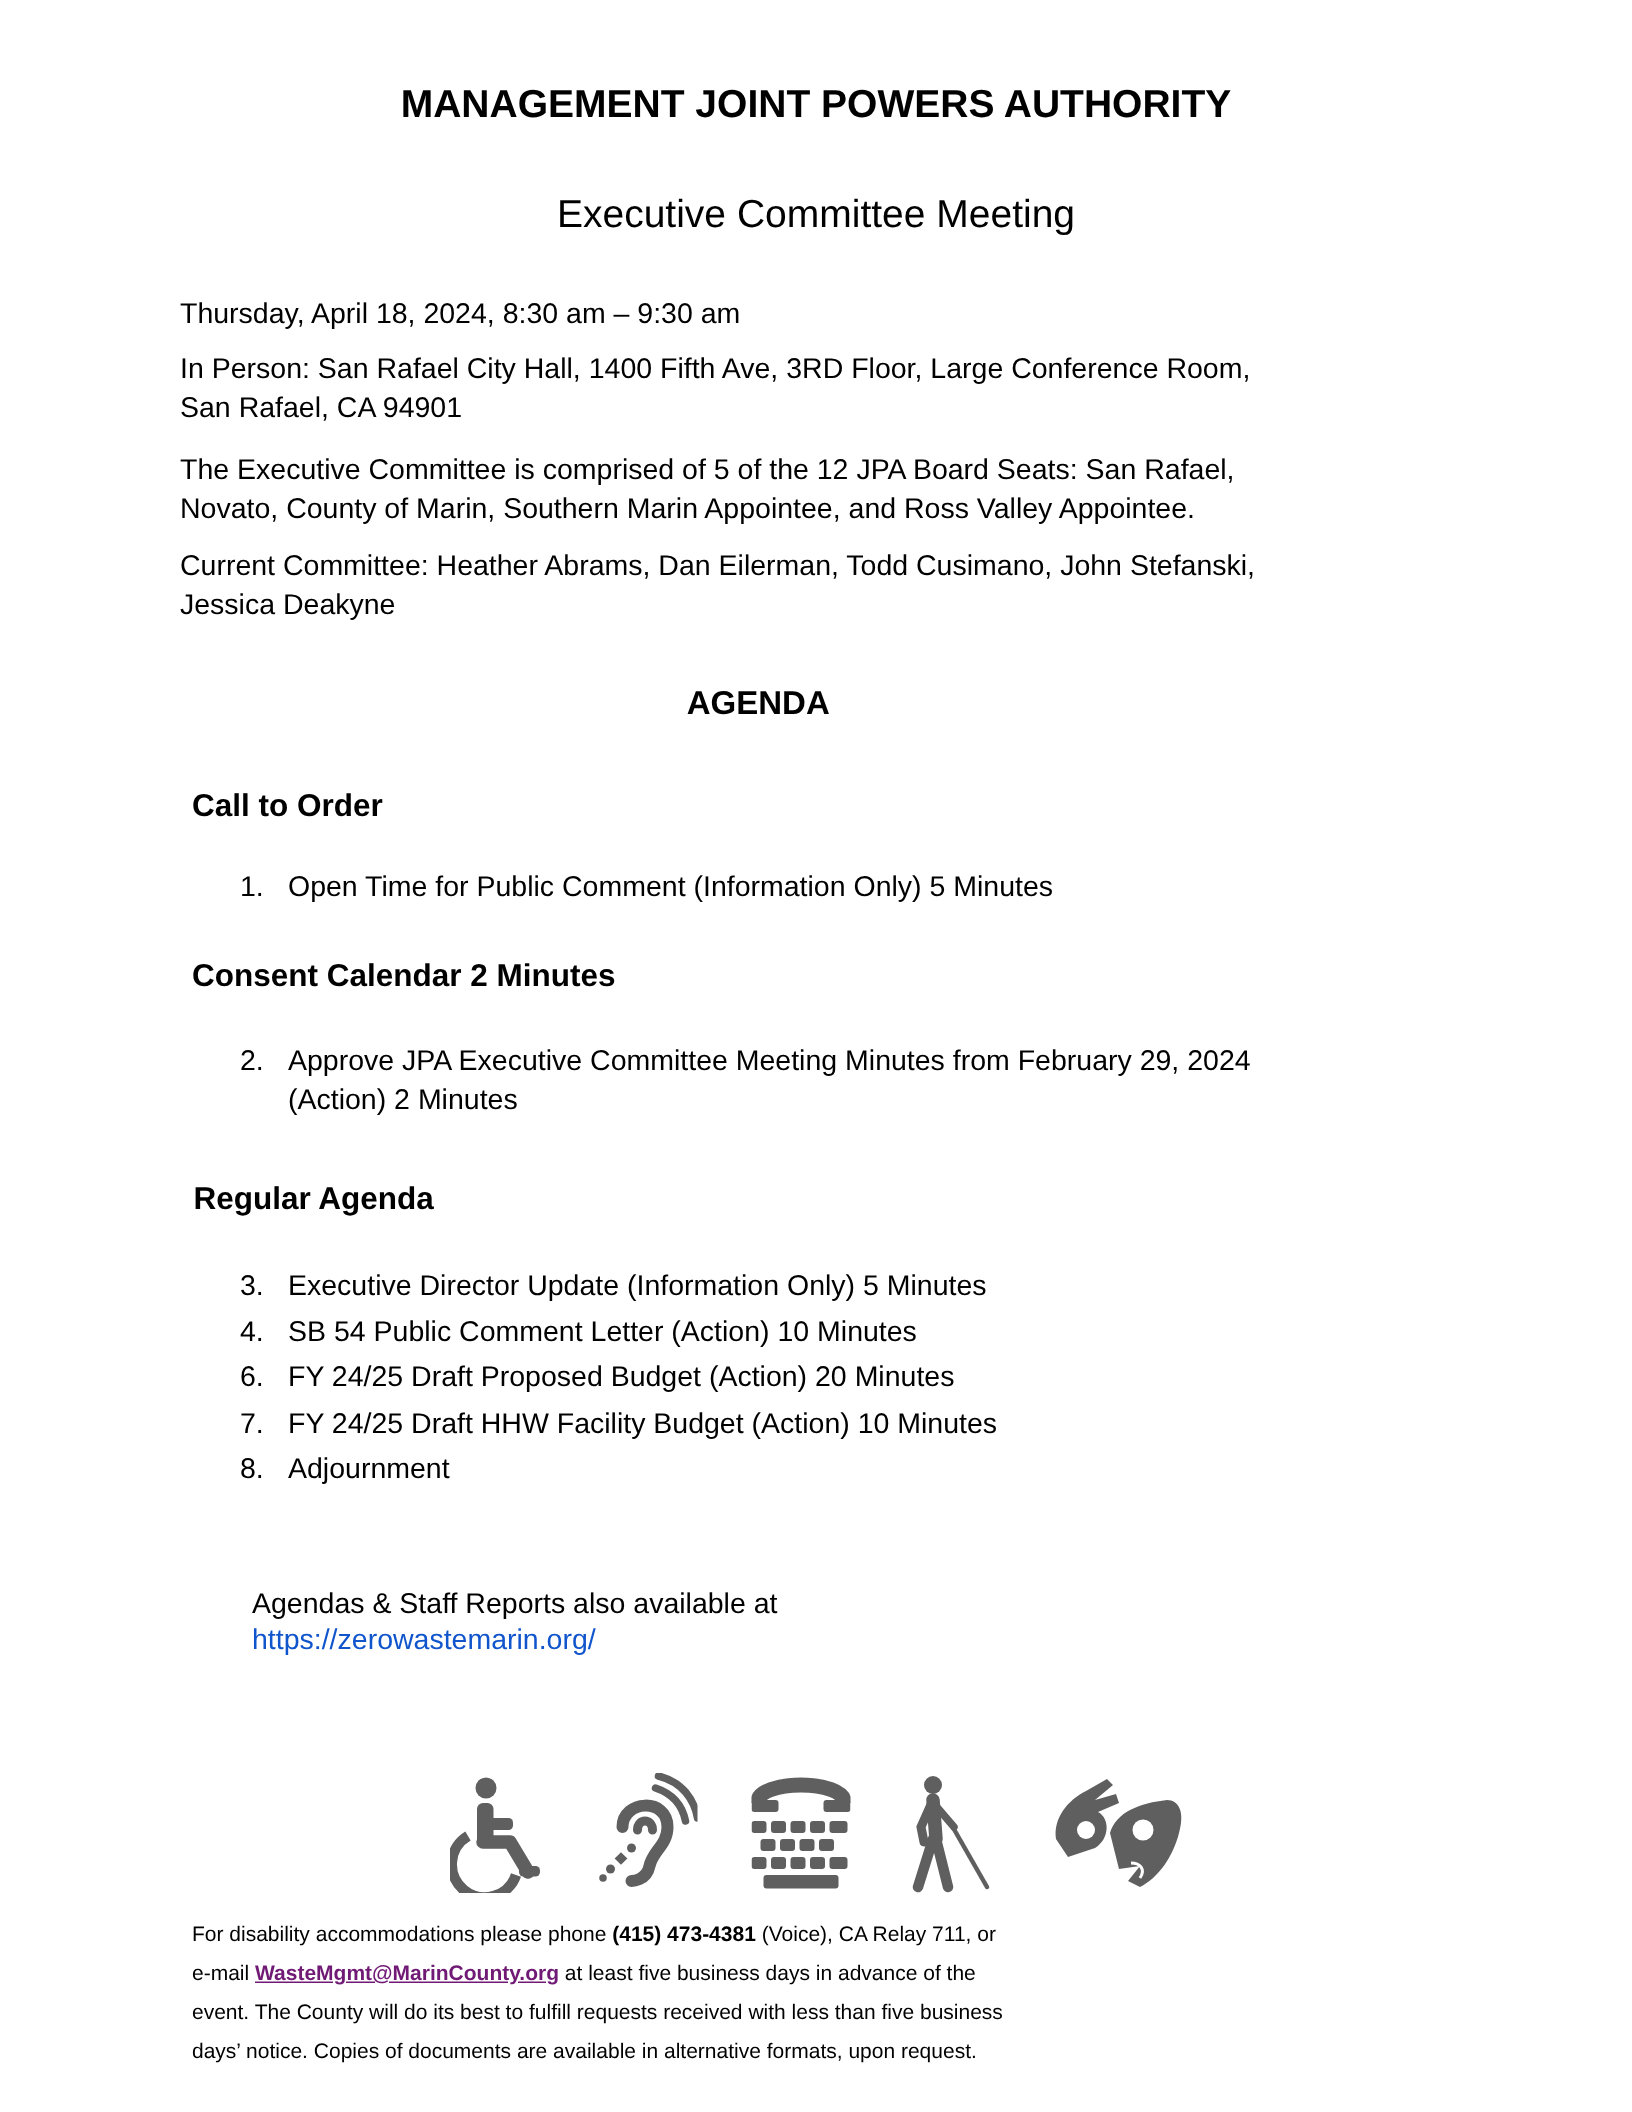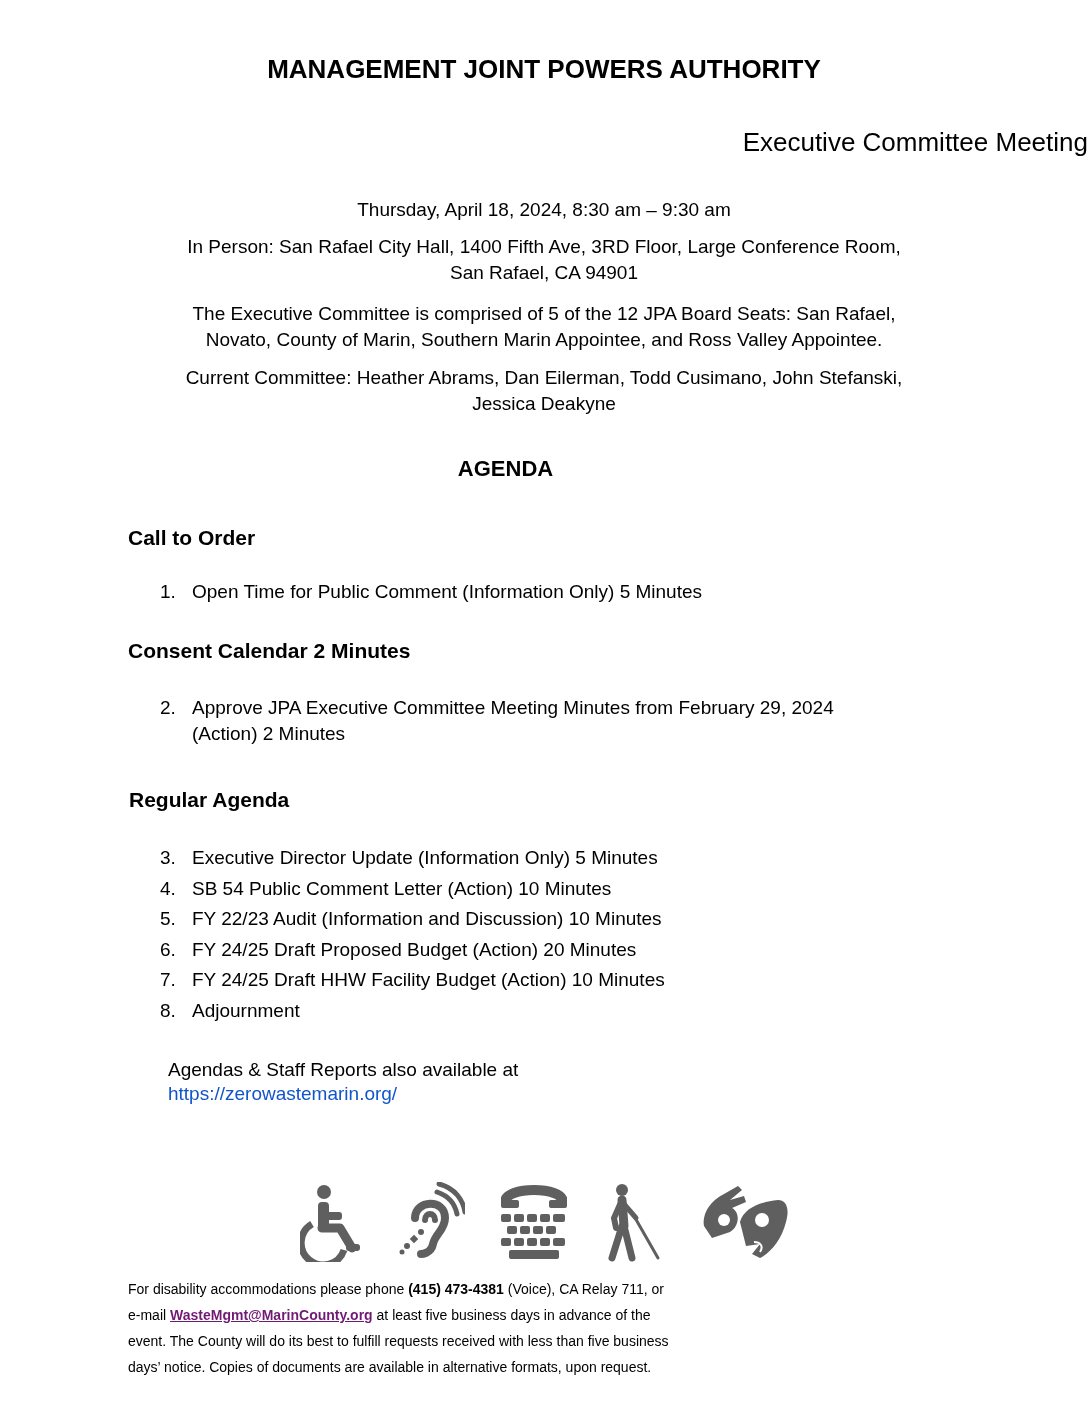--- a/index.html
+++ b/index.html
@@ -1,23 +1,23 @@
 <!DOCTYPE html>
 <html><head>
 <meta charset="utf-8">
 <style>
   html, body { margin: 0; padding: 0; background: #ffffff; }
   body { width: 1088px; height: 1408px; position: relative; overflow: hidden;
          font-family: "Liberation Sans", sans-serif; color: #000; }
   .page { position: absolute; left: 0; top: 0; width: 1088px; height: 1408px; }
   .title { position: absolute; left: 0; width: 1088px; text-align: center;
            font-weight: bold; font-size: 26px; line-height: 34px; top: 52px; }
-  .subtitle { position: absolute; left: 0; width: 1088px; text-align: right;
+  .subtitle { position: absolute; left: 0; width: 1088px; text-align: center;
               font-size: 26px; line-height: 32px; top: 126px; }
-  .info { position: absolute; left: 120px; width: 848px; text-align: center;
+  .info { position: absolute; left: 120px; width: 848px; text-align: left;
           font-size: 19px; line-height: 26px; }
   .agenda-title { position: absolute; left: 0; width: 1011px; text-align: center;
                   font-weight: bold; font-size: 22px; top: 456px; }
   .section-head { position: absolute; left: 128px; font-weight: bold; font-size: 21px; line-height: 24px; }
   .item { position: absolute; left: 160px; font-size: 19px; line-height: 26px; width: 780px; }
   .item .num { display: inline-block; width: 32px; }
   .item .text-cont { padding-left: 32px; }
   .regular-list { position: absolute; left: 160px; top: 843px; font-size: 19px; line-height: 30.5px; }
   .regular-list .row .num { display: inline-block; width: 32px; }
   .footer-text { position: absolute; left: 128px; font-size: 19px; line-height: 24px; margin-left: 40px; }
@@ -67,21 +67,20 @@
   <div class="section-head" style="top:639px;">Consent Calendar 2 Minutes</div>
   <div class="item" style="top:695px;">
     <div><span class="num">2.</span><span>Approve JPA Executive Committee Meeting Minutes from February 29, 2024</span></div>
     <div class="text-cont">(Action) 2 Minutes</div>
   </div>
 
   <div class="section-head" style="top:788px; left:129px;">Regular Agenda</div>
   <div class="regular-list">
     <div class="row"><span class="num">3.</span><span>Executive Director Update (Information Only) 5 Minutes</span></div>
     <div class="row"><span class="num">4.</span><span>SB 54 Public Comment Letter (Action) 10 Minutes</span></div>
-    <div class="row"><span class="num">5.</span><span>FY 22/23 Audit (Information and Discussion) 10 Minutes</span></div>
     <div class="row"><span class="num">6.</span><span>FY 24/25 Draft Proposed Budget (Action) 20 Minutes</span></div>
     <div class="row"><span class="num">7.</span><span>FY 24/25 Draft HHW Facility Budget (Action) 10 Minutes</span></div>
     <div class="row"><span class="num">8.</span><span>Adjournment</span></div>
   </div>
 
   <div class="footer-text" style="top:1058px;">
     <div>Agendas &amp; Staff Reports also available at</div>
     <a class="link">https://zerowastemarin.org/</a>
   </div>
 

